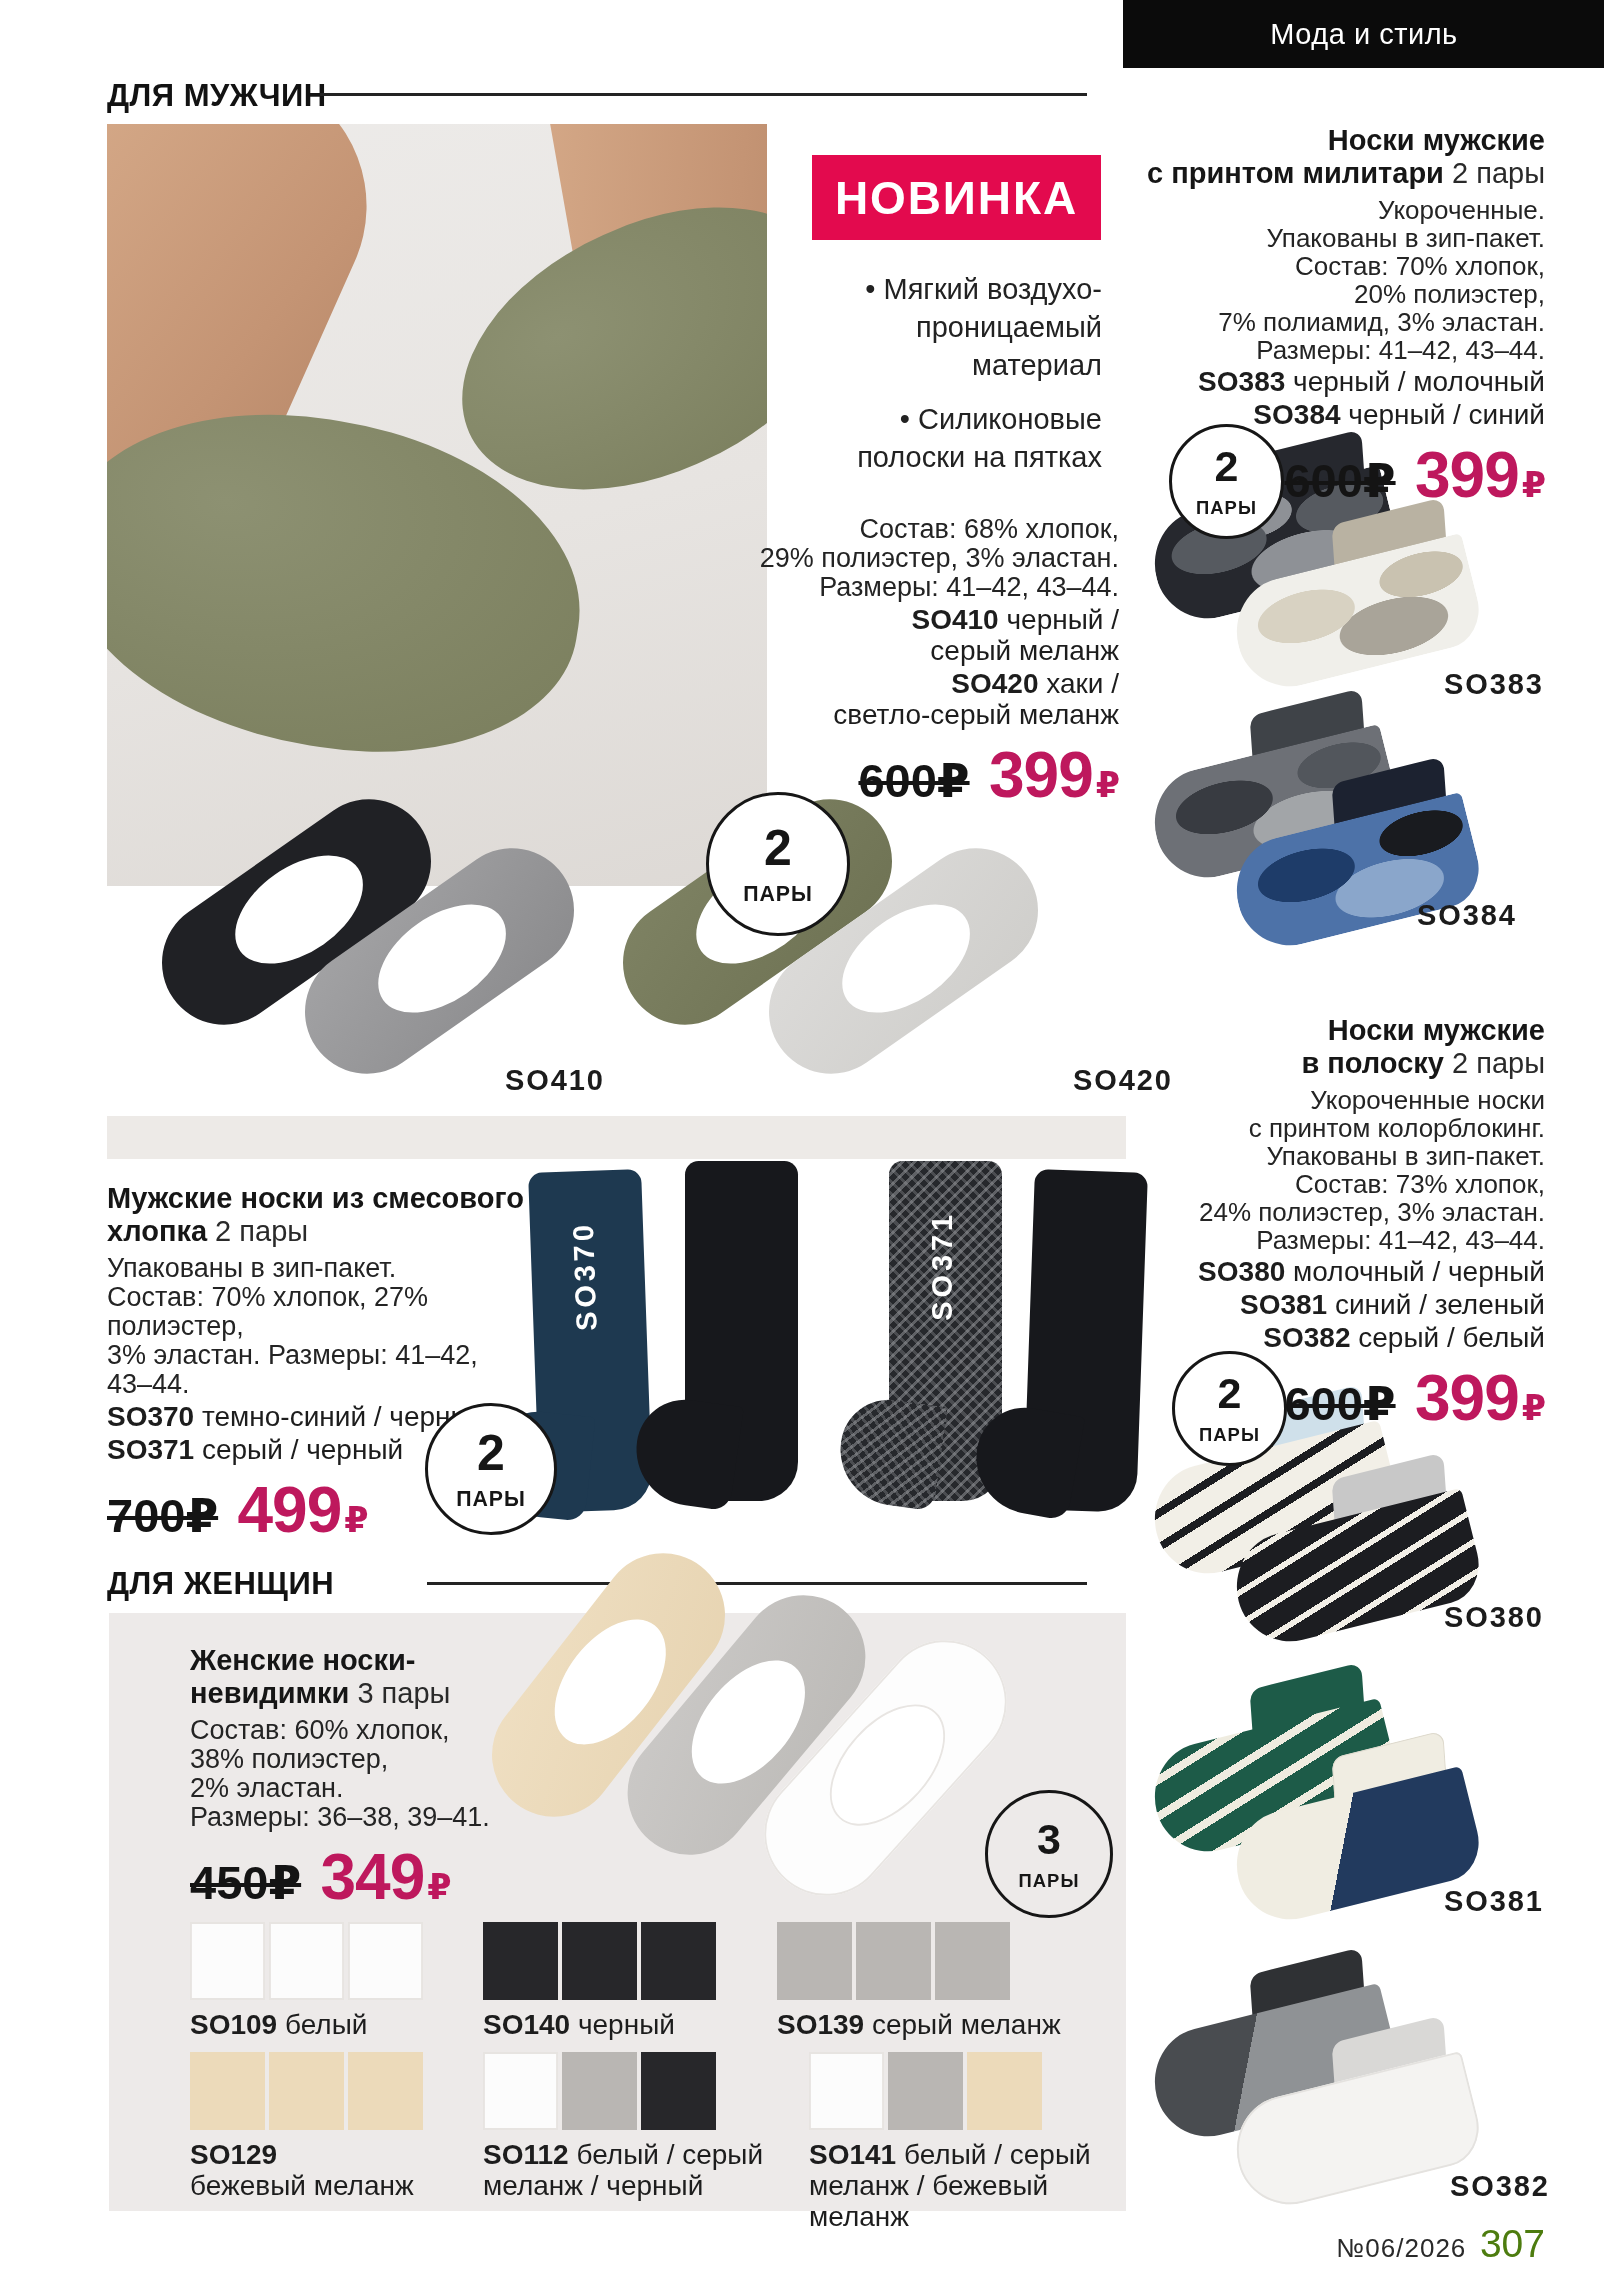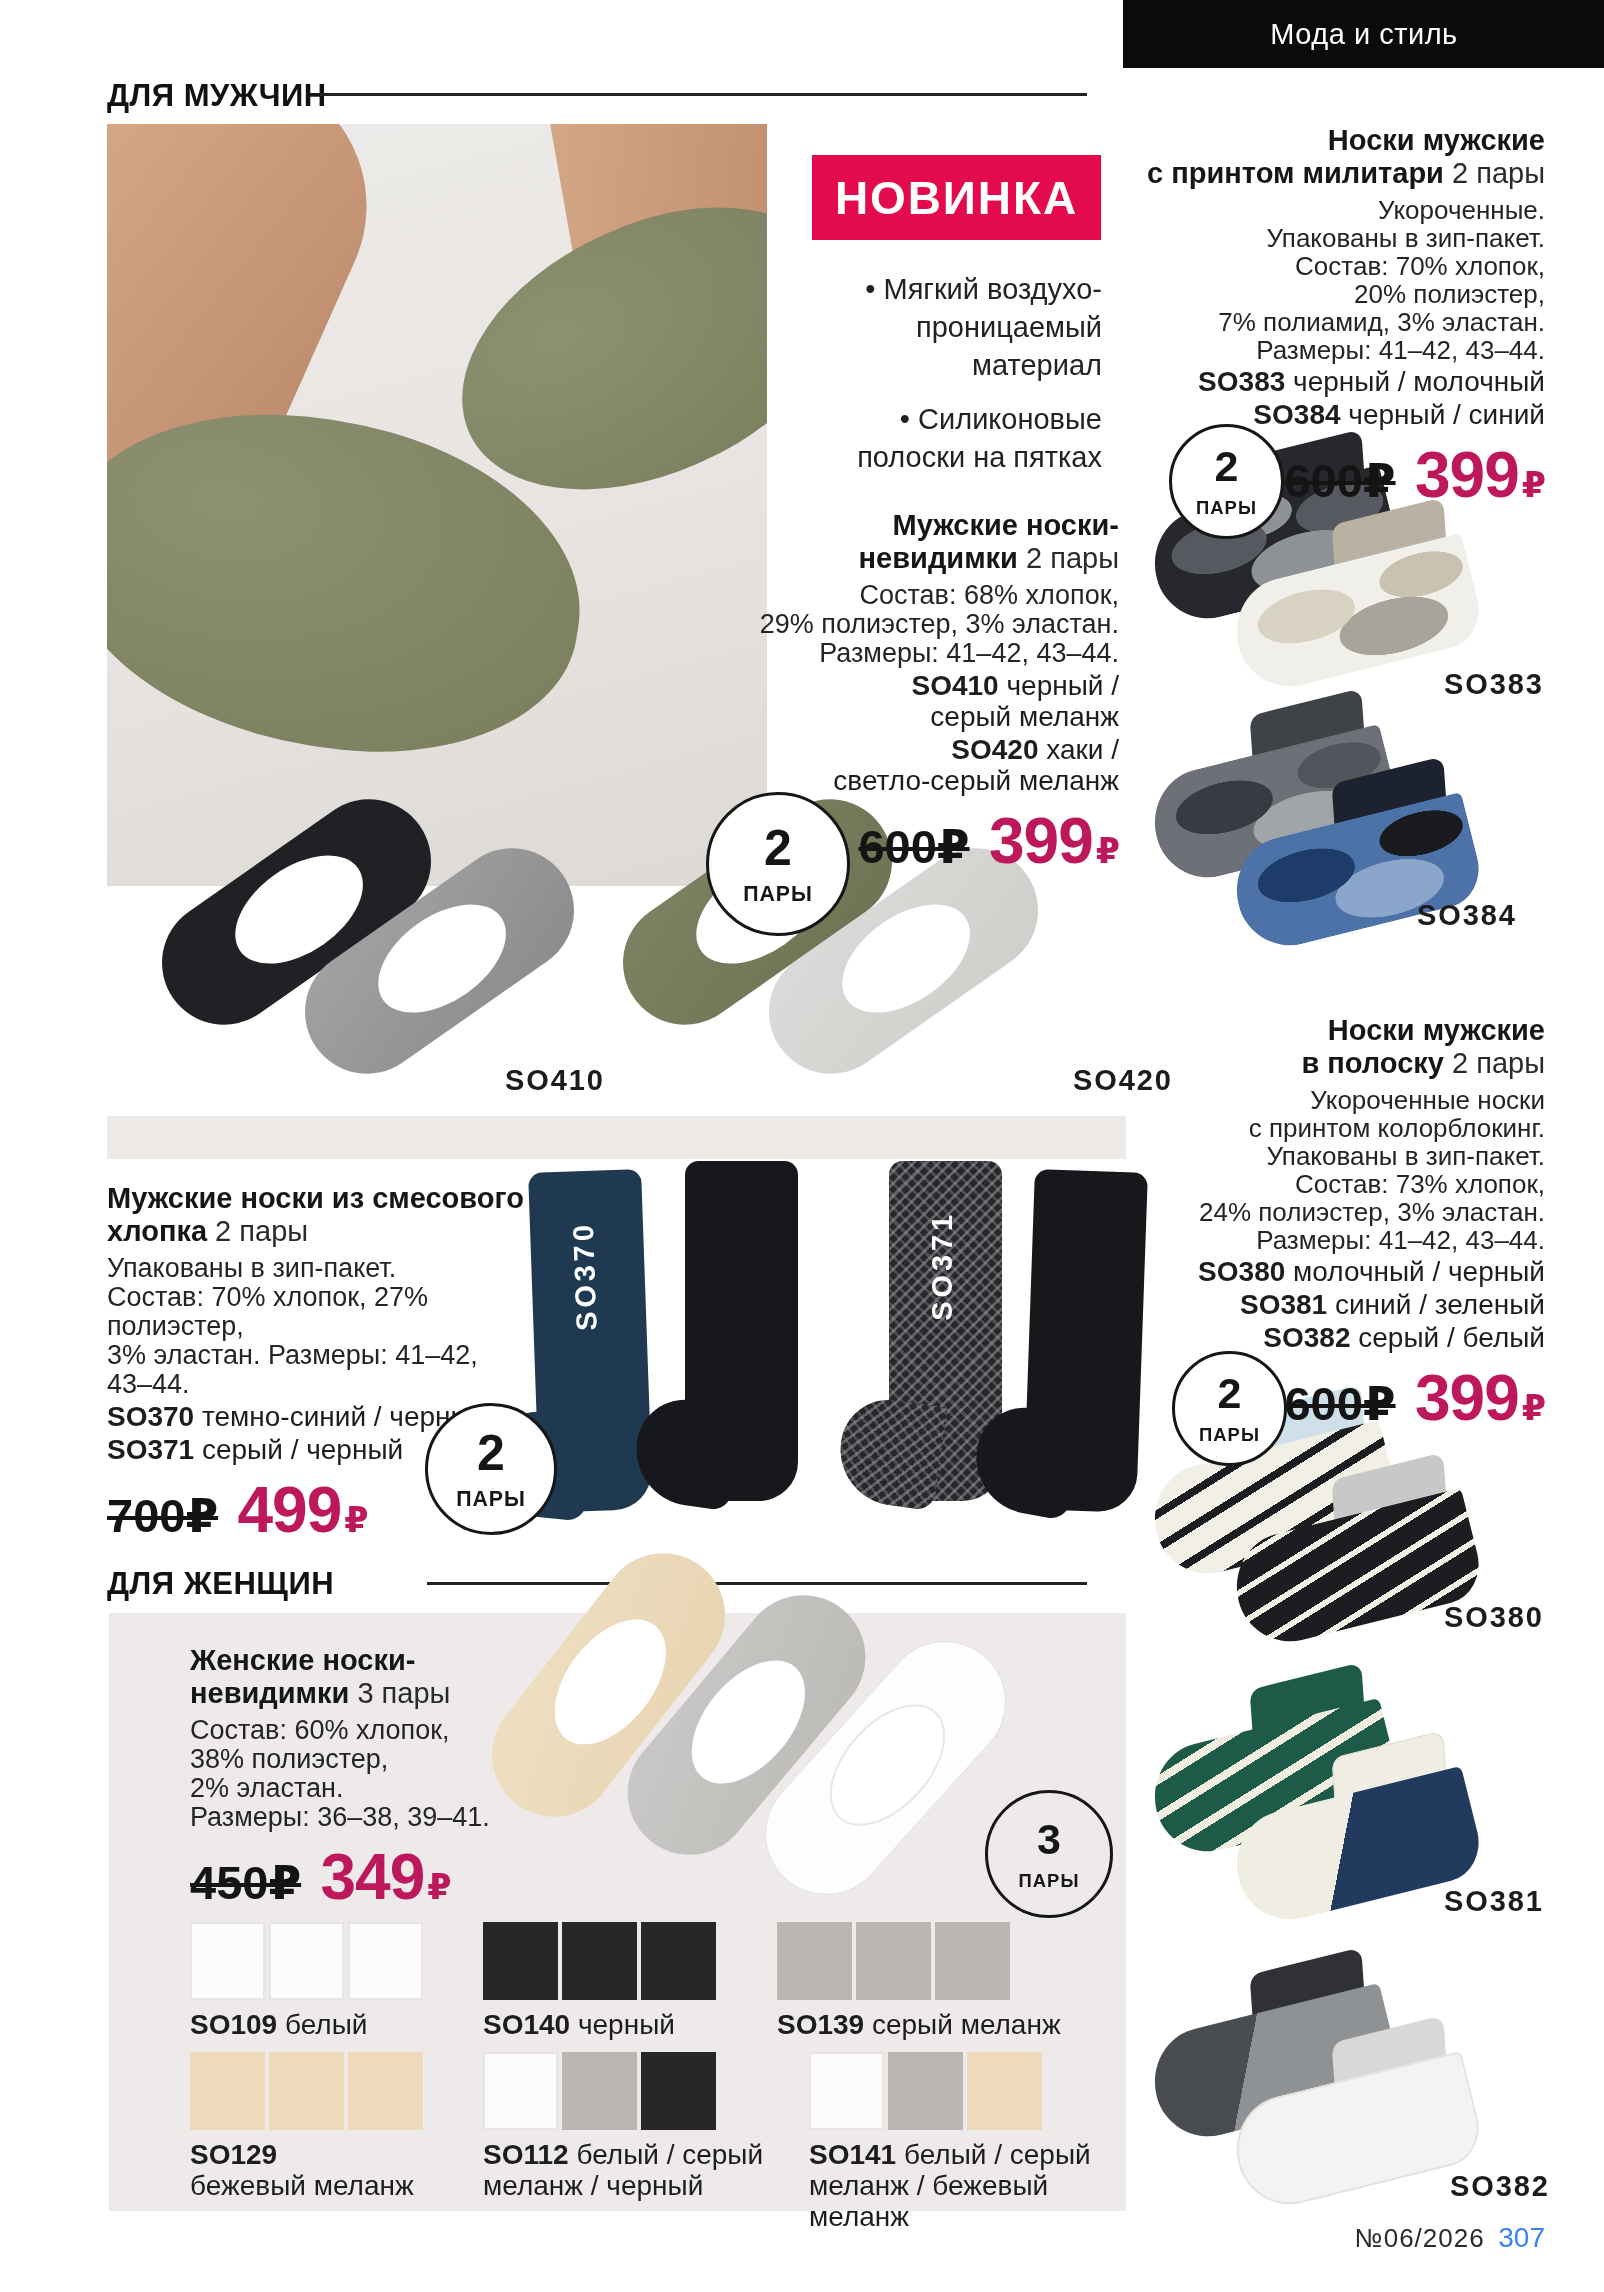--- a/index.html
+++ b/index.html
@@ -128,21 +128,21 @@
   .swb{position:absolute;width:330px}
   .cells{display:flex;gap:3.9px}
   .cell{width:75px;height:78px}
   .sw-label{margin-top:8.7px;font-size:28px;line-height:31px;color:#1d1d1d}
   .sw-label .code{font-weight:bold}
   .sw-label .nm.block{display:block}
 
   
   .footer{left:1203px;top:2222px;width:342px;display:flex;justify-content:flex-end;align-items:baseline;gap:13.6px}
   .footer .issue{font-size:26px;color:#2a2a2a;letter-spacing:1px}
-  .footer .pageno{font-size:28px;color:#3b82f6}
+  .footer .pageno{font-size:39px;color:#4d7c0f}
 </style>
 </head>
 <body>
 
 <div class="page">
 
   <div class="abs magtab">
     <span data-bind="header.tab">Мода и стиль</span>
   </div>
 
@@ -160,22 +160,20 @@
 
   <div class="abs features">
     <div class="f1" data-bind="hero.feature_1">• Мягкий воздухо-
 проницаемый
 материал</div>
     <div class="f2" data-bind="hero.feature_2">• Силиконовые
 полоски на пятках</div>
   </div>
 
   <div class="abs pinfo" style="left:677px;top:509px;width:442px;text-align:right">
-    <div class="title"><span data-bind="products.invisible_men.title">Мужские носки-
-невидимки</span> <span class="qty" data-bind="products.invisible_men.qty">2 пары</span></div>
     <div class="details" data-bind="products.invisible_men.details">Состав: 68% хлопок,
 29% полиэстер, 3% эластан.
 Размеры: 41–42, 43–44.</div>
     <div class="variant"><span class="code" data-bind="products.invisible_men.variants.0.code">SO410</span> <span data-bind="products.invisible_men.variants.0.colors">черный /
 серый меланж</span></div>
     <div class="variant"><span class="code" data-bind="products.invisible_men.variants.1.code">SO420</span> <span data-bind="products.invisible_men.variants.1.colors">хаки /
 светло-серый меланж</span></div>
     <div class="price-row r">
       <span class="old-price" data-bind="products.invisible_men.old_price">600₽</span>
       <span class="new-price"><span data-bind="products.invisible_men.price">399</span><span class="rub" data-bind="products.invisible_men.currency">₽</span></span>

